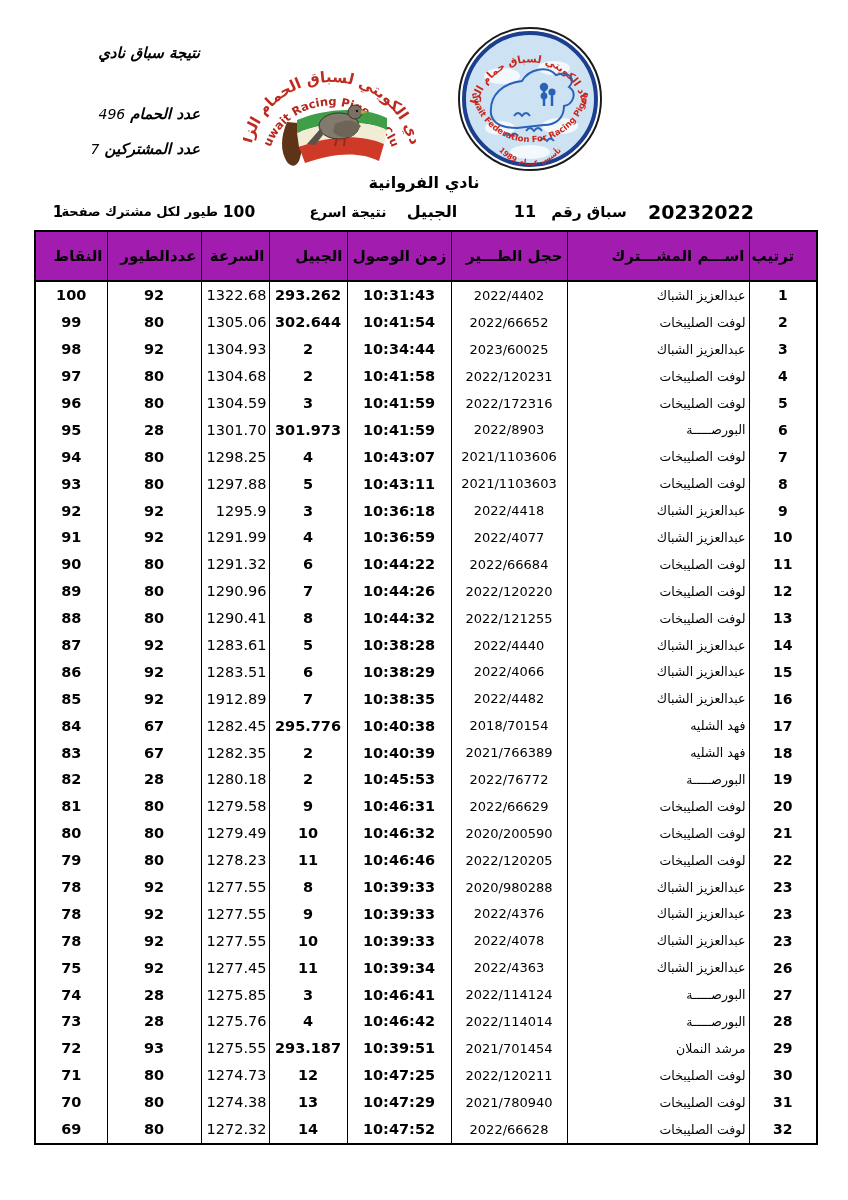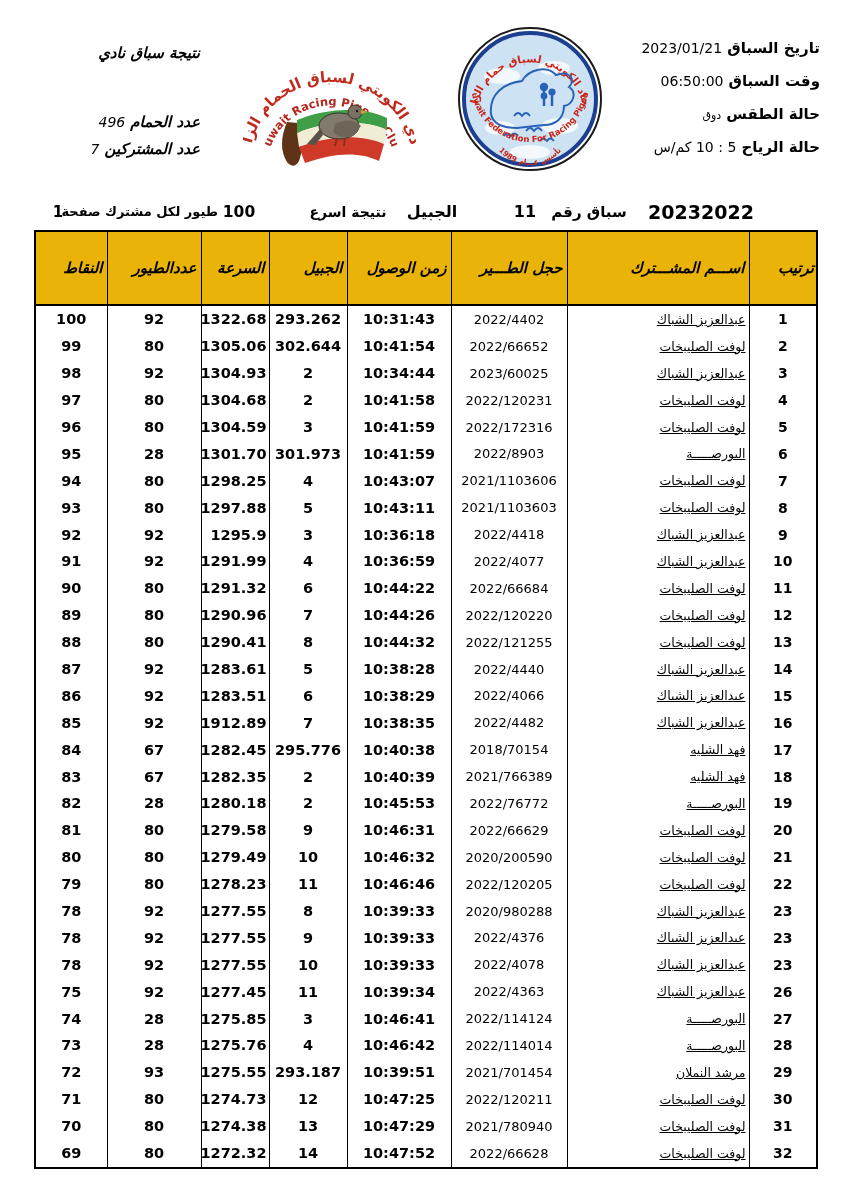--- a/index.html
+++ b/index.html
@@ -8,21 +8,21 @@
 
   
   .info-right{position:absolute;top:38px;right:28px;direction:rtl;text-align:right;}
   .info-right .line{margin-bottom:14px;white-space:nowrap;}
   .lbl{font-weight:bold;font-size:15px;}
   .val{font-weight:normal;font-size:14px;}
   .val-small{font-weight:normal;font-size:11px;}
 
   .info-left{position:absolute;right:648px;direction:rtl;text-align:right;white-space:nowrap;font-style:italic;}
   .tl-title{top:44px;font-weight:bold;font-size:15px;}
-  .tl-pigeons{top:104px;margin-top:8px;}
+  .tl-pigeons{top:104px;}
   .tl-participants{top:139px;}
 
   
   .club-logo{position:absolute;left:243px;top:24px;}
   .fed-logo{position:absolute;left:456px;top:24px;}
 
   
   .club-name{position:absolute;left:0;right:0;top:173px;text-align:center;
              font-weight:bold;font-size:16px;direction:rtl;}
   .race-info span{position:absolute;top:200px;line-height:24px;font-weight:bold;
@@ -33,58 +33,40 @@
   .ri-result{left:260px;width:92px;font-size:14px;margin-left:42px;}
   .ri-loc{left:396px;width:72px;font-size:16px;}
   .ri-raceno{left:508px;width:34px;font-size:16px;}
   .ri-racelbl{left:548px;width:82px;font-size:15px;}
   .ri-season{left:638px;width:126px;font-size:19px;}
   .ri-seasonlbl{left:747px;width:62px;font-size:12px;margin-top:42px;}
 
   
   table.results{position:absolute;left:34px;top:230px;width:782px;direction:rtl;
                 border-collapse:collapse;table-layout:fixed;border:2px solid #000;}
-  .results th{background:#eab308;border:1px solid #000;border-bottom:2px solid #000;
+  .results th{background:#a21caf;border:1px solid #000;border-bottom:2px solid #000;
               height:40px;font-size:15px;font-weight:bold;padding:0 4px;
-              text-align:right;vertical-align:middle;white-space:nowrap;overflow:hidden;font-style:italic;}
-  .results th.h-rank{text-align:right;padding:16px 2px;}
+              text-align:right;vertical-align:middle;white-space:nowrap;overflow:hidden;}
+  .results th.h-rank{text-align:left;padding:4px 2px;}
   .results td{border-right:1px solid #000;border-left:1px solid #000;height:26.9px;
               padding:0;vertical-align:middle;white-space:nowrap;overflow:hidden;}
   .c-rank{font-weight:bold;font-size:14px;text-align:center;}
-  .c-name{font-size:12.5px;text-align:right;padding-right:3px !important;padding-left:5px !important;text-decoration:underline;}
+  .c-name{font-size:12.5px;text-align:right;padding-right:3px !important;padding-left:5px !important;}
   .c-ring{font-size:13px;text-align:center;direction:ltr;}
   .c-arrival{font-weight:bold;font-size:14.5px;text-align:center;direction:ltr;margin-top:8px;}
   .c-distance{font-weight:bold;font-size:14.5px;text-align:center;}
-  .c-speed{font-weight:bold;font-size:14.5px;text-align:right;padding-right:2px !important;}
+  .c-speed{font-weight:normal;font-size:14.5px;text-align:right;padding-right:2px !important;}
   .c-birds{font-weight:bold;font-size:14.5px;text-align:center;}
   .c-points{font-weight:bold;font-size:14.5px;text-align:center;}
 </style>
 </head>
 <body>
 
 <div class="page">
 
-  <div class="info-right">
-    <div class="line">
-      <span class="lbl">تاريخ السباق</span>
-      <span class="val">2023/01/21</span>
-    </div>
-    <div class="line">
-      <span class="lbl">وقت السباق</span>
-      <span class="val">06:50:00</span>
-    </div>
-    <div class="line">
-      <span class="lbl">حالة الطقس</span>
-      <span class="val-small">دوق</span>
-    </div>
-    <div class="line">
-      <span class="lbl">حالة الرياح</span>
-      <span class="val">5 : 10 كم/س</span>
-    </div>
-  </div>
 
   <div class="info-left tl-title">نتيجة سباق نادي</div>
   <div class="info-left tl-pigeons">
     <span class="lbl">عدد الحمام</span>
     <span class="val">496</span>
   </div>
   <div class="info-left tl-participants">
     <span class="lbl">عدد المشتركين</span>
     <span class="val">7</span>
   </div>
@@ -150,20 +132,21 @@
       <path d="M84,117 q3,-5 7,0 q3,-5 7,0"></path>
     </g>
     <text font-size="8.5" font-weight="bold" fill="#cc2418">
       <textPath href="#arcD" startOffset="50%" text-anchor="middle">Kuwait Federation For Racing Pigeon</textPath>
     </text>
     <text font-size="7.5" font-weight="bold" fill="#cc2418" direction="rtl">
       <textPath href="#arcE" startOffset="50%" text-anchor="middle">تأسس عـــام 1989</textPath>
     </text>
   </svg>
 
+  <div class="club-name">نادي الفروانية</div>
 
   <div class="race-info">
     <span class="ri-page">1</span>
     <span class="ri-perpart">طيور لكل مشترك صفحة</span>
     <span class="ri-fastest">100</span>
     <span class="ri-result">نتيجة اسرع</span>
     <span class="ri-loc">الجبيل</span>
     <span class="ri-raceno">11</span>
     <span class="ri-racelbl">سباق رقم</span>
     <span class="ri-season">20232022</span>

